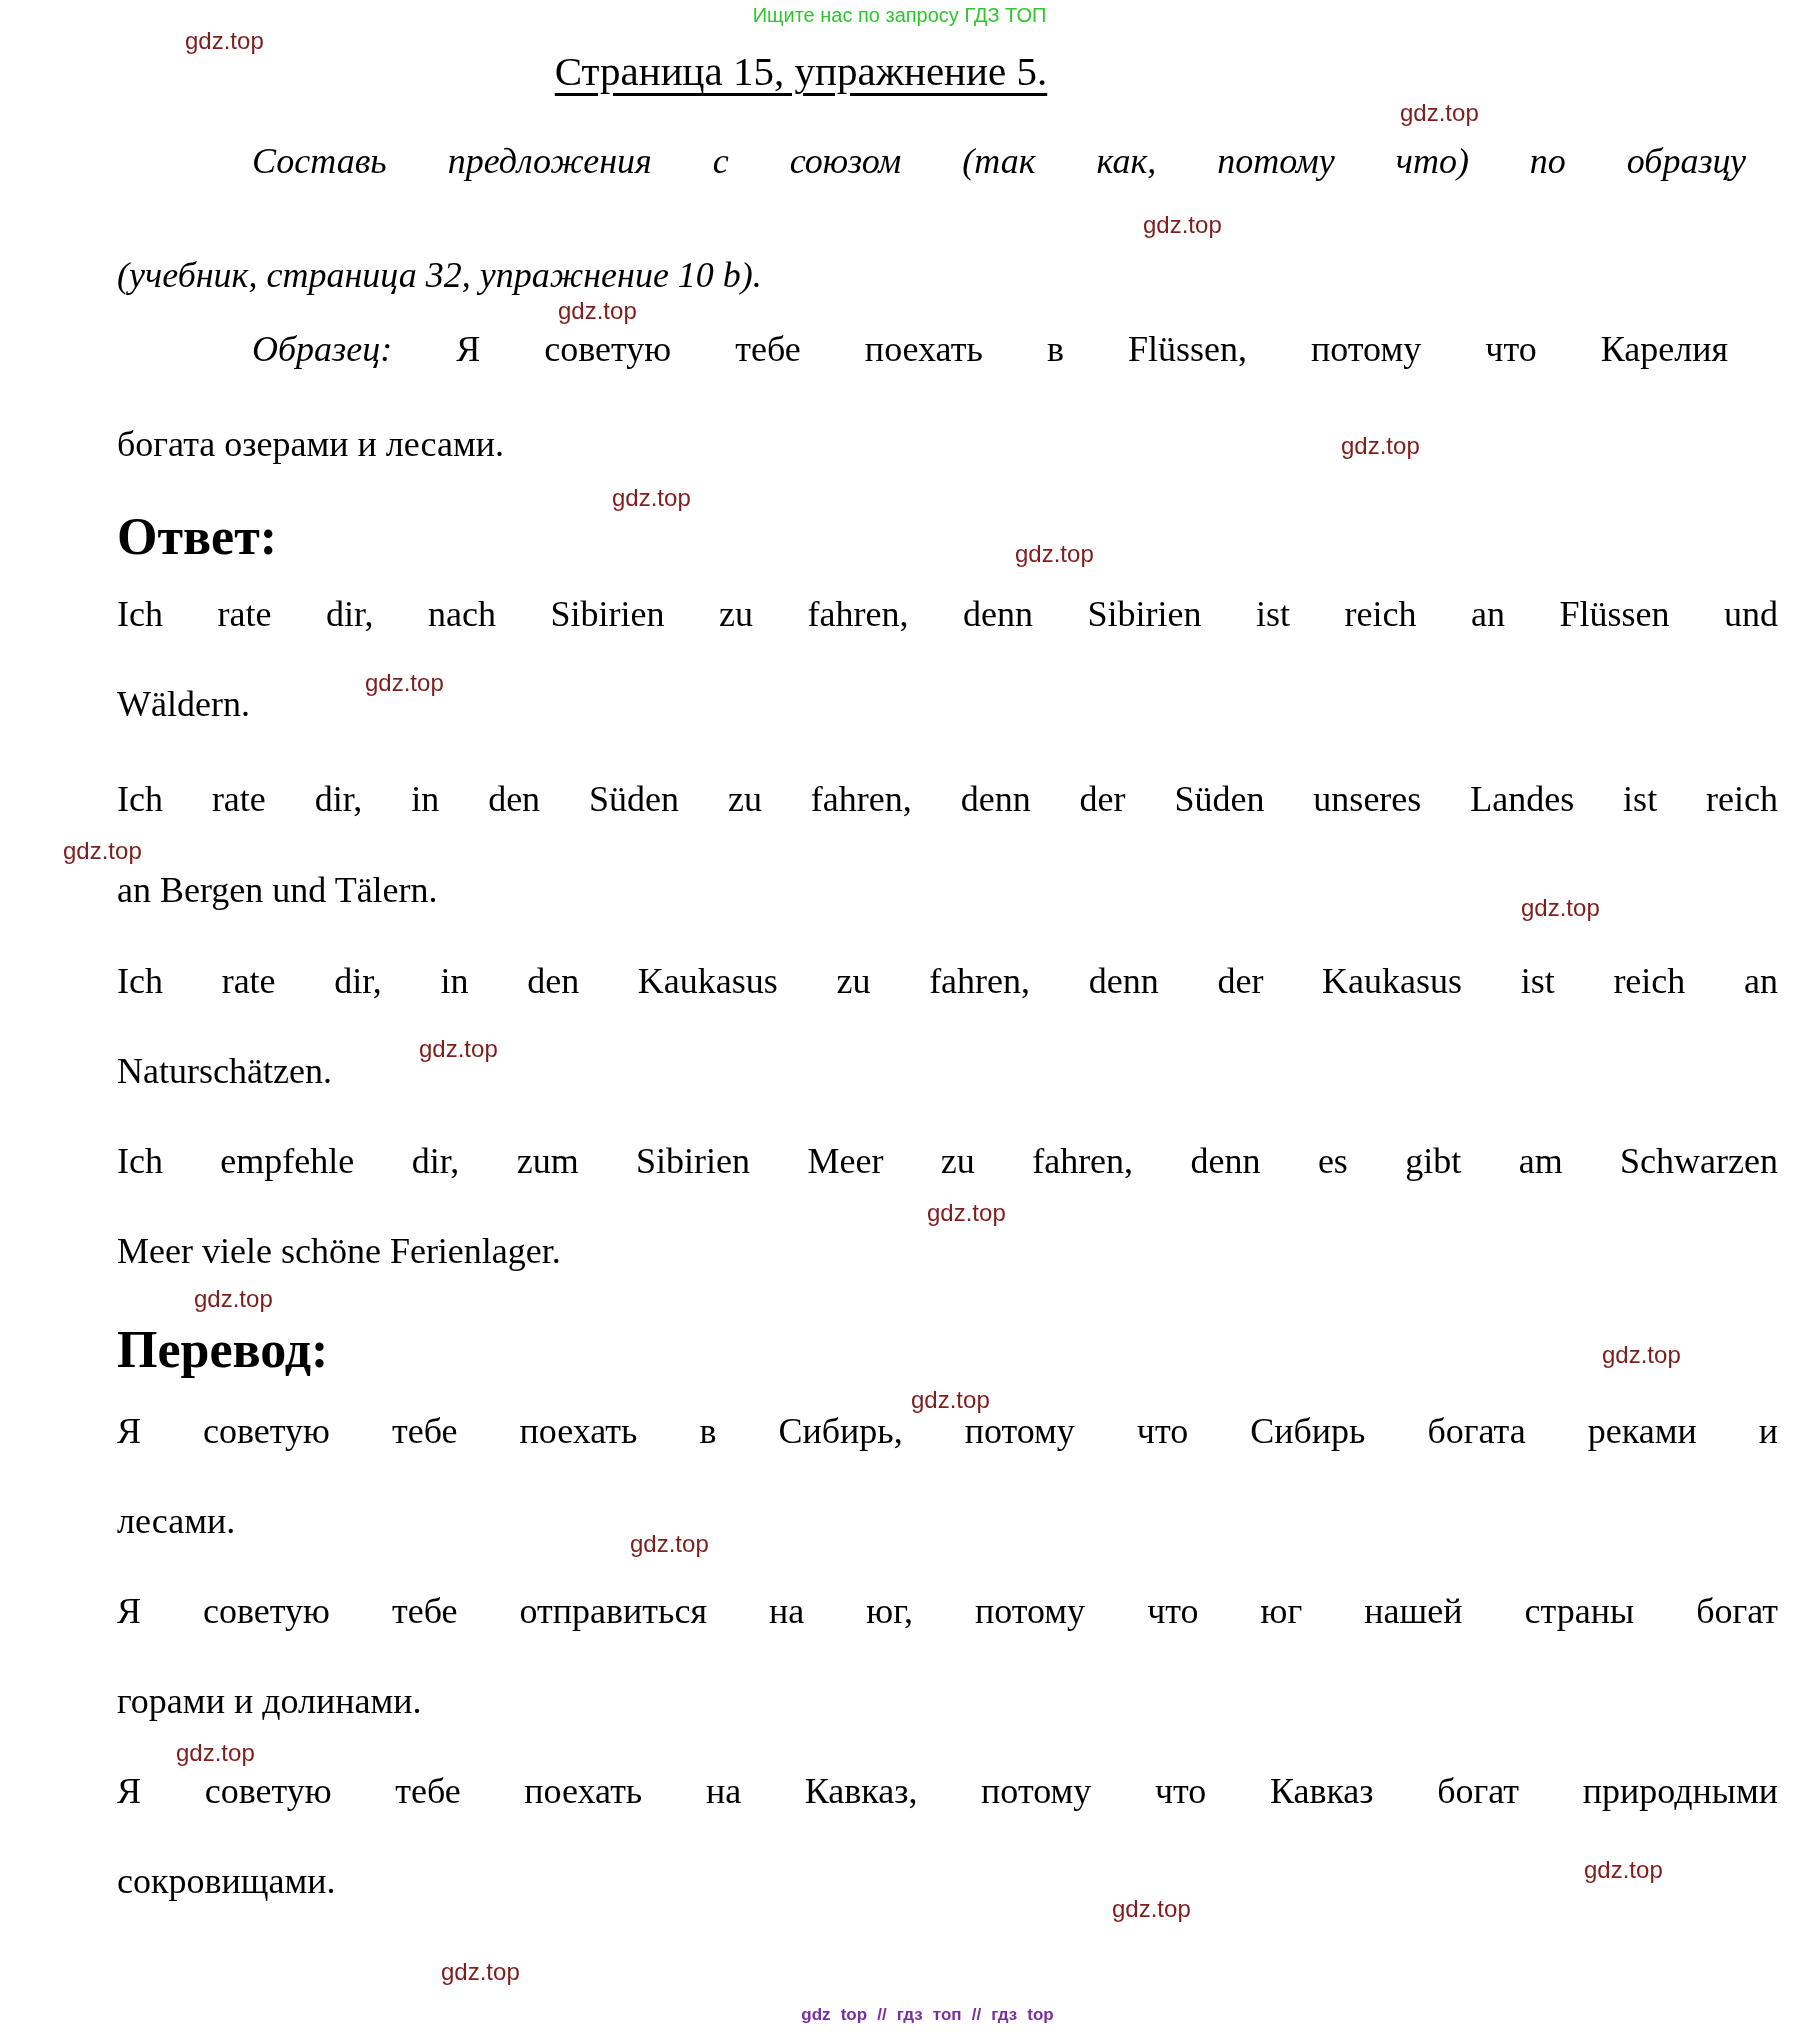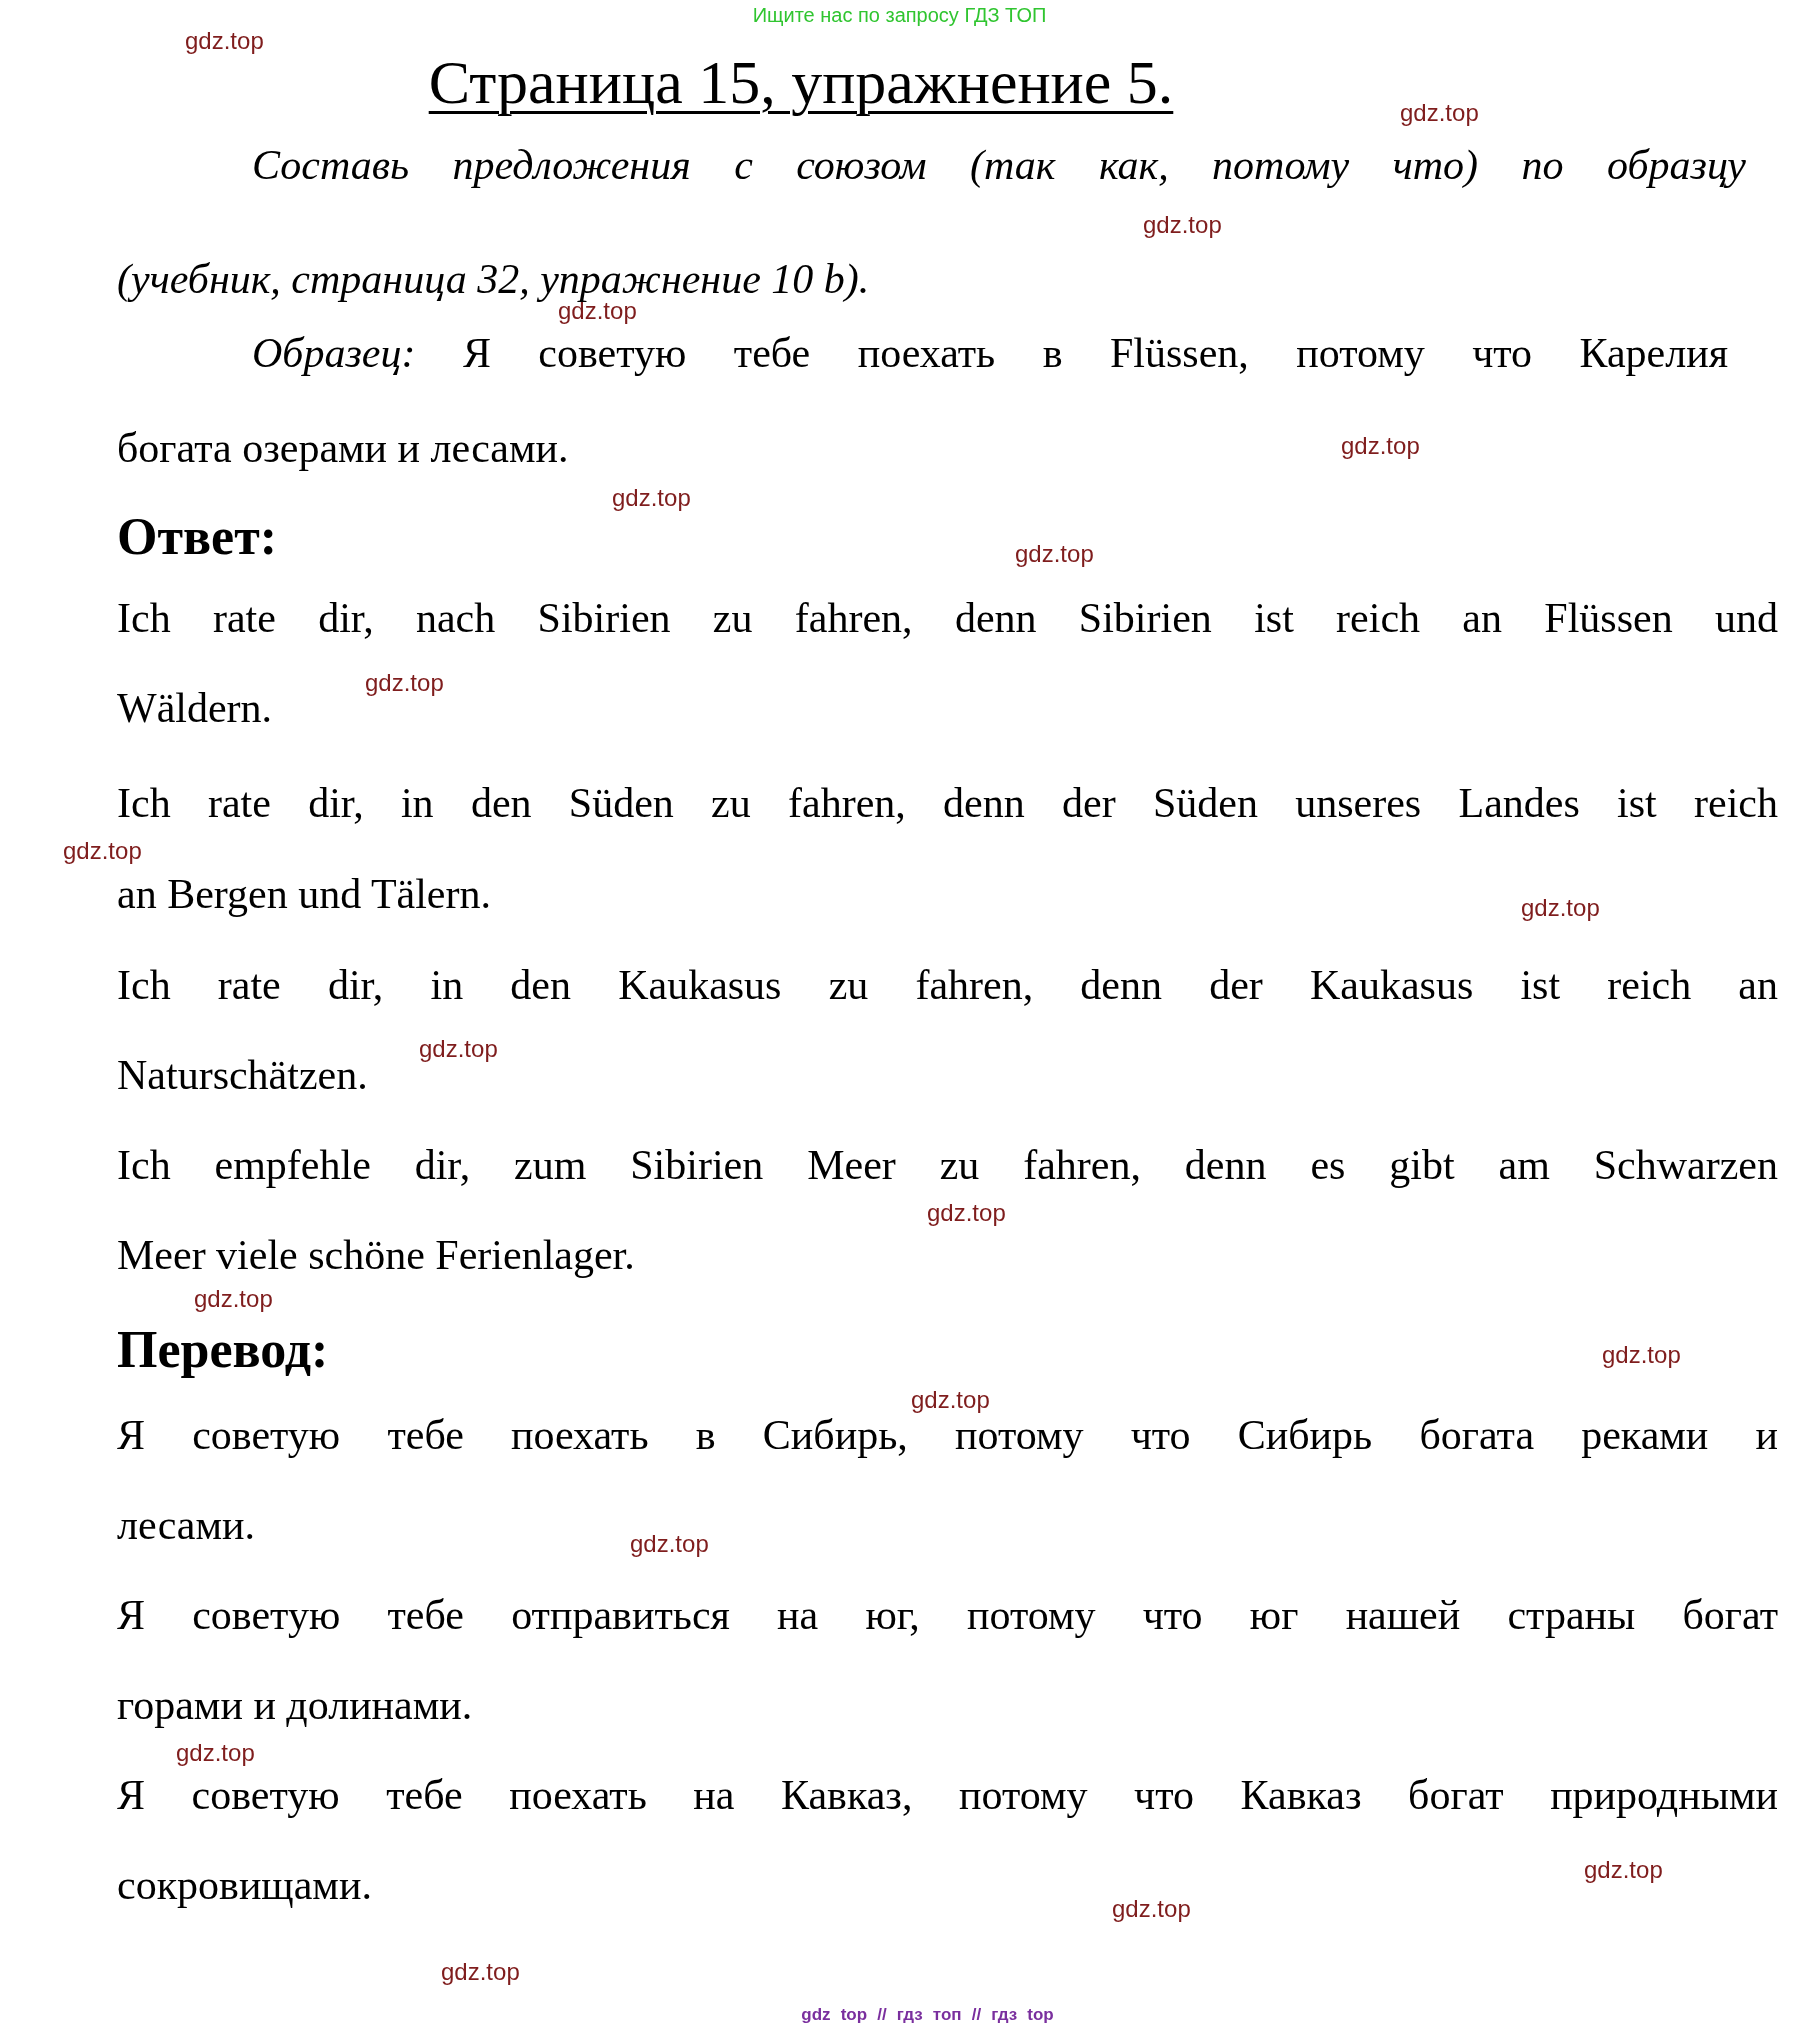--- a/index.html
+++ b/index.html
@@ -15,29 +15,29 @@
   #promo{
     position:absolute;left:0;top:3.6px;width:100%;
     text-align:center;
     font:20px "Liberation Sans",sans-serif;
     color:#30c530;
   }
   
   #title{
     position:absolute;left:0;top:47px;width:1602px;
     text-align:center;
-    font-size:62px;
+    font-size:41px;
     text-decoration:underline;
     text-decoration-thickness:2.7px;
     text-underline-offset:8px;
   }
   
   .ln{
     position:absolute;left:117px;width:1661px;
-    font-size:42px;line-height:1.15;
+    font-size:36px;line-height:1.15;
   }
   .jst{text-align:justify;text-align-last:justify}
   .it{font-style:italic}
   .hd{font-weight:700;font-size:52px}
   .ind{text-indent:135px}
   
   #task1{top:141px;width:1629px}
   #task2{top:255px}
   #sample1{top:329px;width:1611px}
   #sample2{top:424px}

